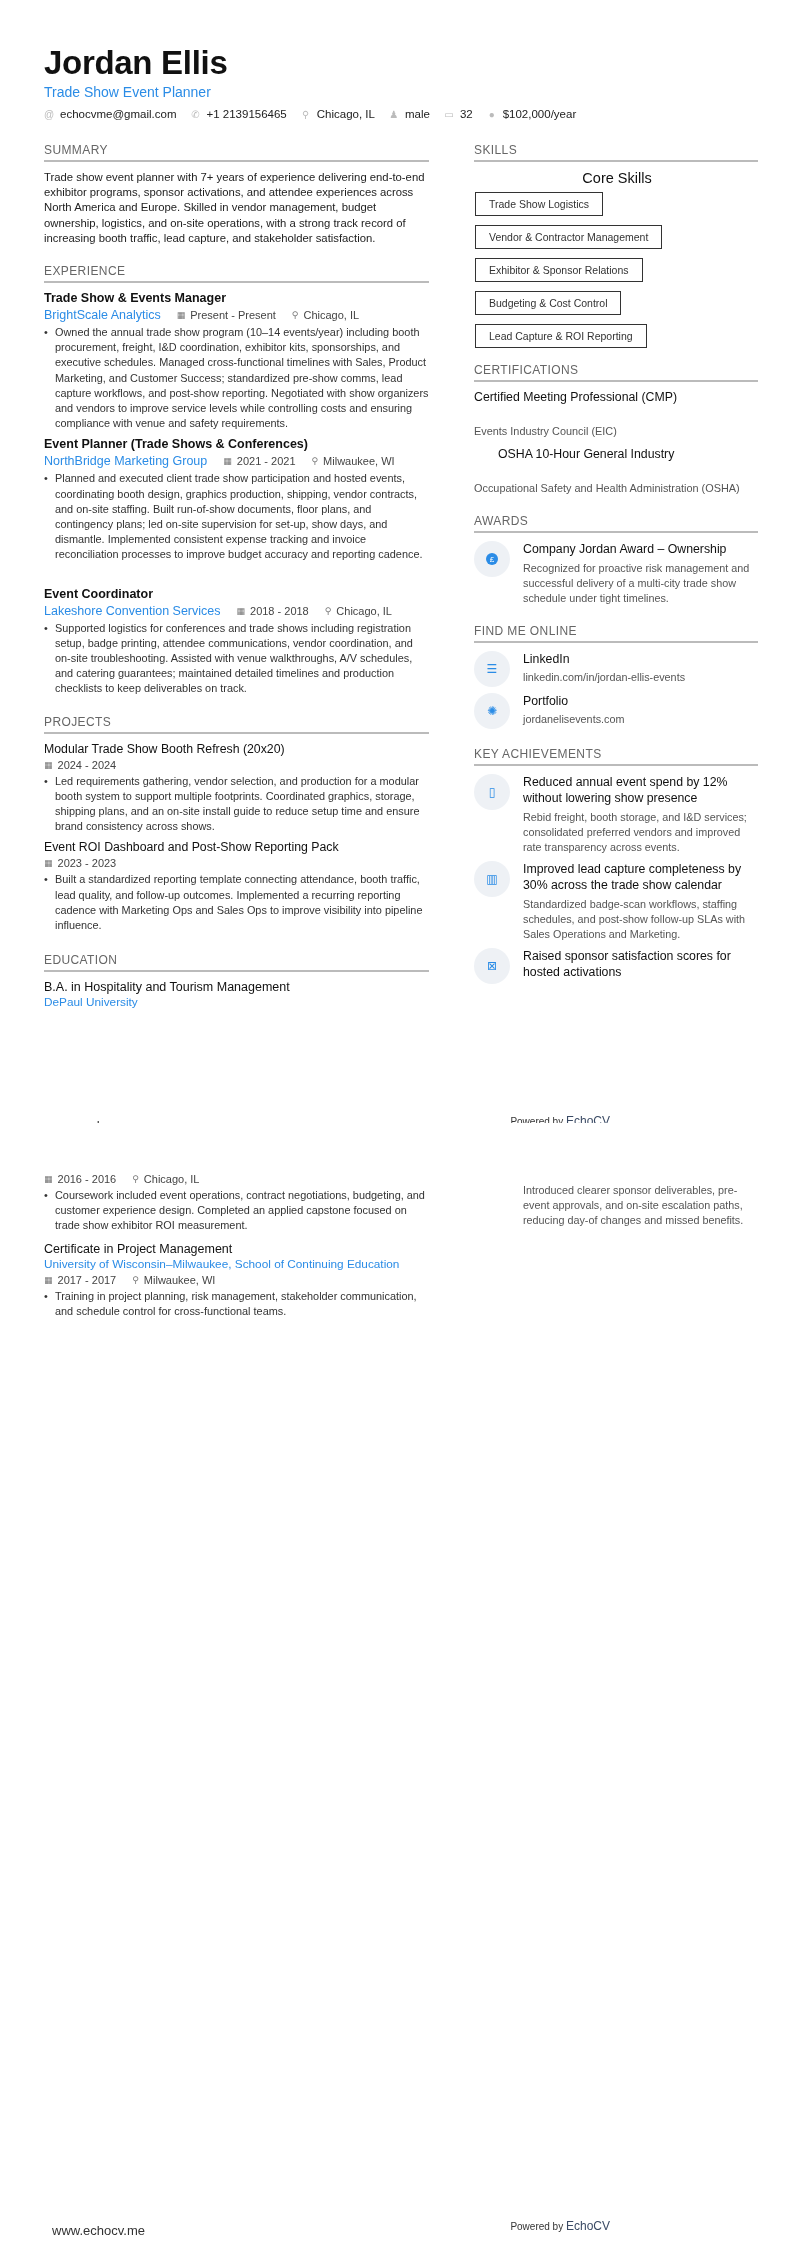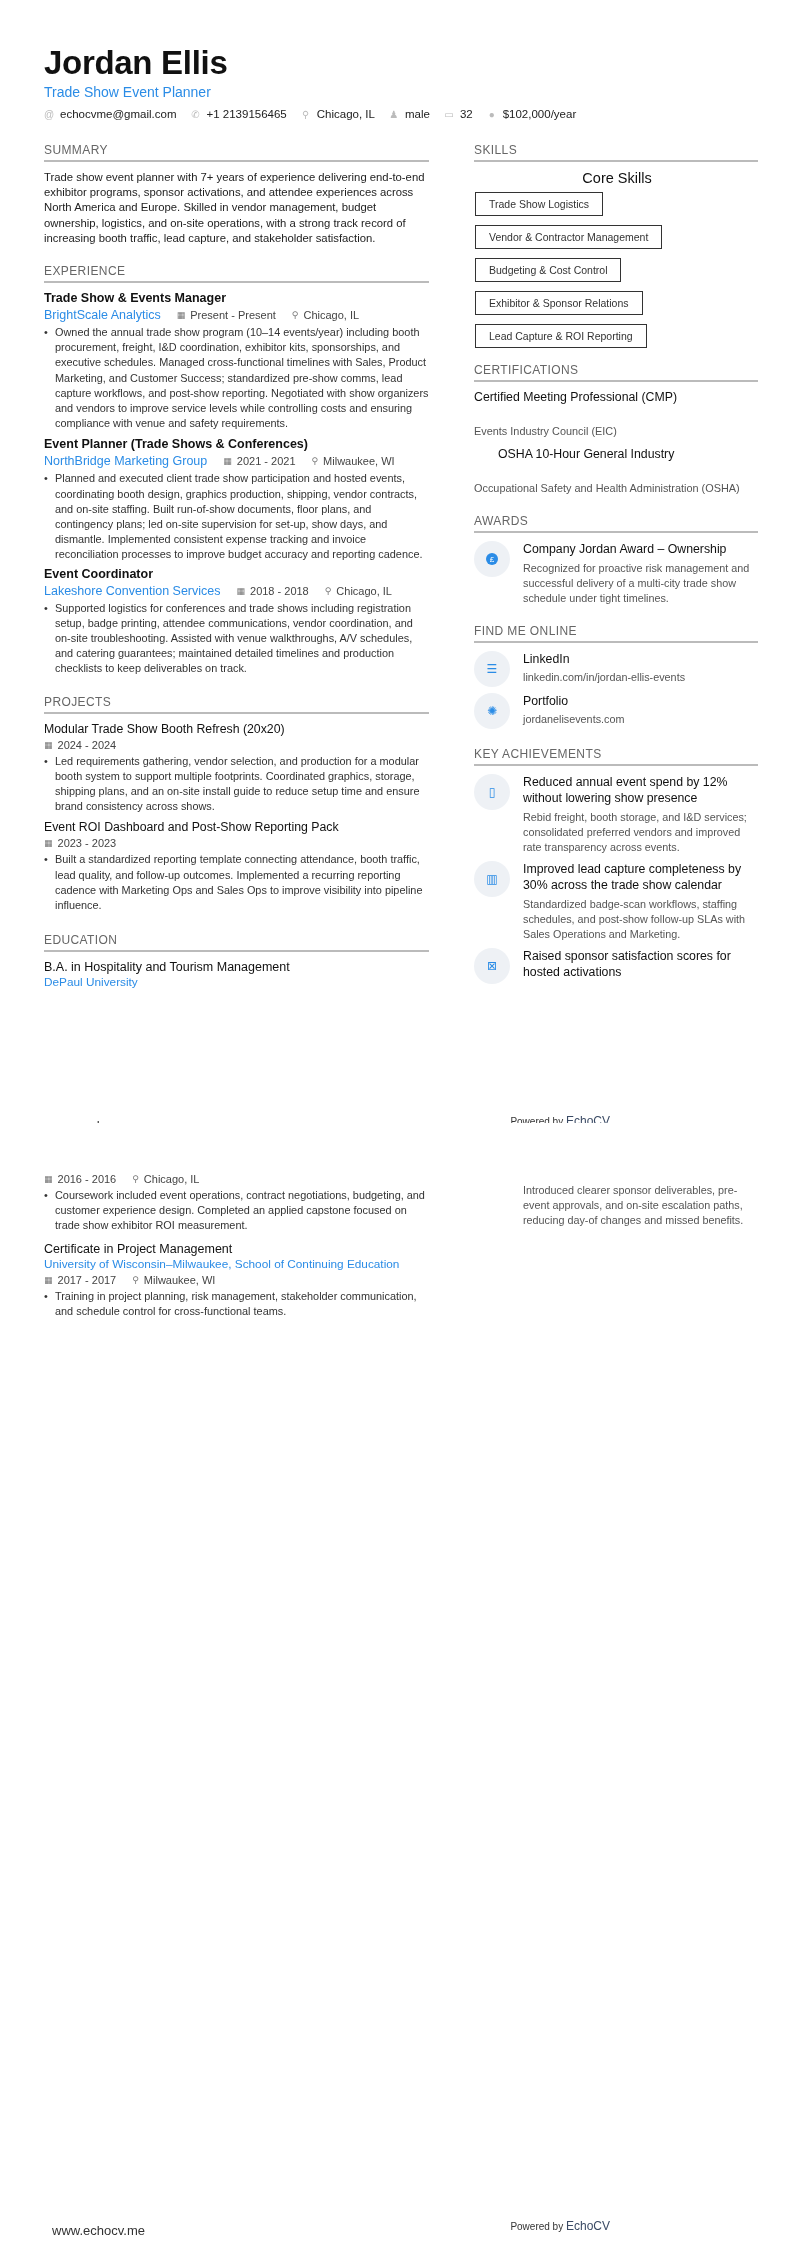--- a/index.html
+++ b/index.html
@@ -112,21 +112,21 @@
             <span class="meta-icon">⚲</span>
             <span>Milwaukee, WI</span>
           </span>
       </div>
       <div class="bullet">
           <span class="dot">•</span>
           <span>Planned and executed client trade show participation and hosted events, coordinating booth design, graphics production, shipping, vendor contracts, and on-site staffing. Built run-of-show documents, floor plans, and contingency plans; led on-site supervision for set-up, show days, and dismantle. Implemented consistent expense tracking and invoice reconciliation processes to improve budget accuracy and reporting cadence.</span>
         </div>
     </div>
 
-    <div style="margin-top:4px;">
+    <div style="margin-top:24px;">
       <div class="job-title">Event Coordinator</div>
       <div class="job-meta">
         <span class="company">Lakeshore Convention Services</span>
         <span class="meta-item">
             <span class="meta-icon">▦</span>
             <span>2018 - 2018</span>
           </span>
         <span class="meta-item">
             <span class="meta-icon">⚲</span>
             <span>Chicago, IL</span>
@@ -174,22 +174,22 @@
       <div class="edu-school">DePaul University</div>
     </div>
   </div>
 
   <div class="col-right" style="top:143px;">
     <div class="sec-title">SKILLS</div>
     <div class="core-skills">Core Skills</div>
     <div>
       <div><span class="tag">Trade Show Logistics</span></div>
       <div><span class="tag">Vendor &amp; Contractor Management</span></div>
+      <div><span class="tag">Exhibitor &amp; Sponsor Relations</span></div>
       <div><span class="tag">Budgeting &amp; Cost Control</span></div>
-      <div><span class="tag">Exhibitor &amp; Sponsor Relations</span></div>
       <div><span class="tag">Lead Capture &amp; ROI Reporting</span></div>
     </div>
 
     <div class="sec-title" style="margin-top:6px;">CERTIFICATIONS</div>
     <div>
       <div class="cert-name" style="margin-top:2px;">Certified Meeting Professional (CMP)</div>
       <div class="cert-org">Events Industry Council (EIC)</div>
     </div>
     <div>
       <div class="cert-name" style="margin-top:8px;margin-left:24px;">OSHA 10-Hour General Industry</div>

